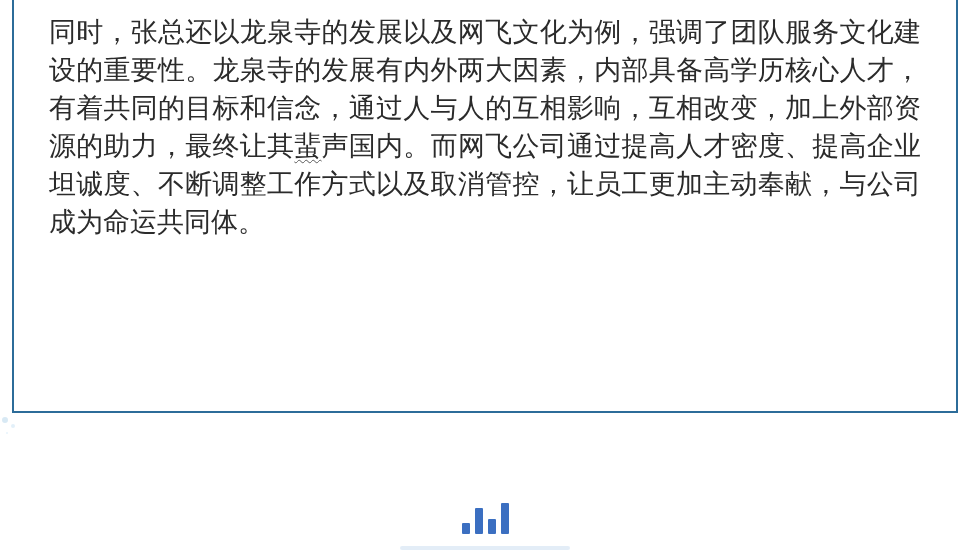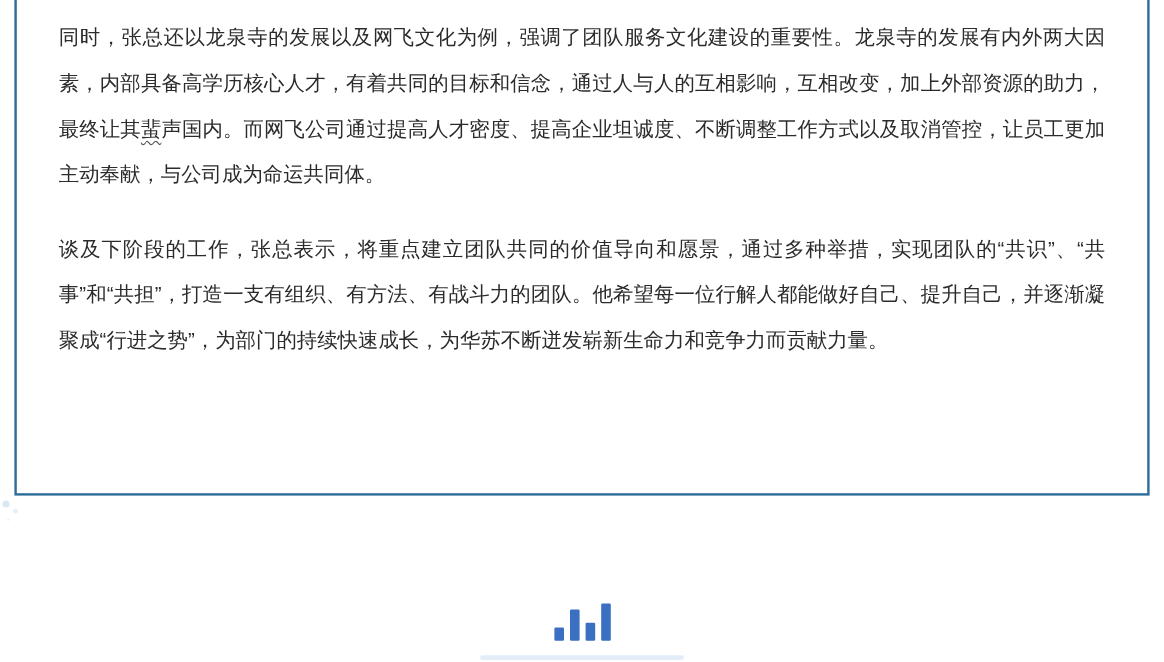--- a/index.html
+++ b/index.html
@@ -23,21 +23,21 @@
     top: -6px;
     width: 946px;
     height: 419px;
     border: 2px solid #2c6c99;
     box-sizing: border-box;
     background: #ffffff;
   }
   .article-text {
     margin: 17px 0 0 35px;
     width: 872px;
-    font-size: 17px;
+    font-size: 27px;
     line-height: 38px;
     color: #2b2b2b;
     text-align: justify;
     text-justify: inter-ideograph;
   }
   .article-text p {
     margin: 0 0 24px 0;
   }
   .wavy {
     text-decoration-line: underline;
@@ -82,21 +82,20 @@
   }
 </style>
 </head>
 <body>
 
 <div class="page">
 
   <div class="article-box" style="border-color: rgb(44, 108, 153);">
     <div class="article-text" style="color: rgb(43, 43, 43);">
       <p><span>同时，张总还以龙泉寺的发展以及网飞文化为例，强调了团队服务文化建设的重要性。龙泉寺的发展有内外两大因素，内部具备高学历核心人才，有着共同的目标和信念，通过人与人的互相影响，互相改变，加上外部资源的助力，最终让其</span><span class="wavy">蜚</span><span>声国内。而网飞公司通过提高人才密度、提高企业坦诚度、不断调整工作方式以及取消管控，让员工更加主动奉献，与公司成为命运共同体。</span></p>
-      <p><span>谈及下阶段的工作，张总表示，将重点建立团队共同的价值导向和愿景，通过多种举措，实现团队的“共识”、“共事”和“共担”，打造一支有组织、有方法、有战斗力的团队。他希望每一位行解人都能做好自己、提升自己，并逐渐凝聚成“行进之势”，为部门的持续快速成长，为华苏不断迸发崭新生命力和竞争力而贡献力量。</span></p>
     </div>
   </div>
 
   <div class="sparkle-decoration"></div>
 
   <div class="bar-chart-icon">
       <div class="bar" style="height: 11px; background: rgb(59, 111, 193);"></div>
       <div class="bar" style="height: 26px; background: rgb(59, 111, 193);"></div>
       <div class="bar" style="height: 15px; background: rgb(59, 111, 193);"></div>
       <div class="bar" style="height: 31px; background: rgb(59, 111, 193);"></div>

